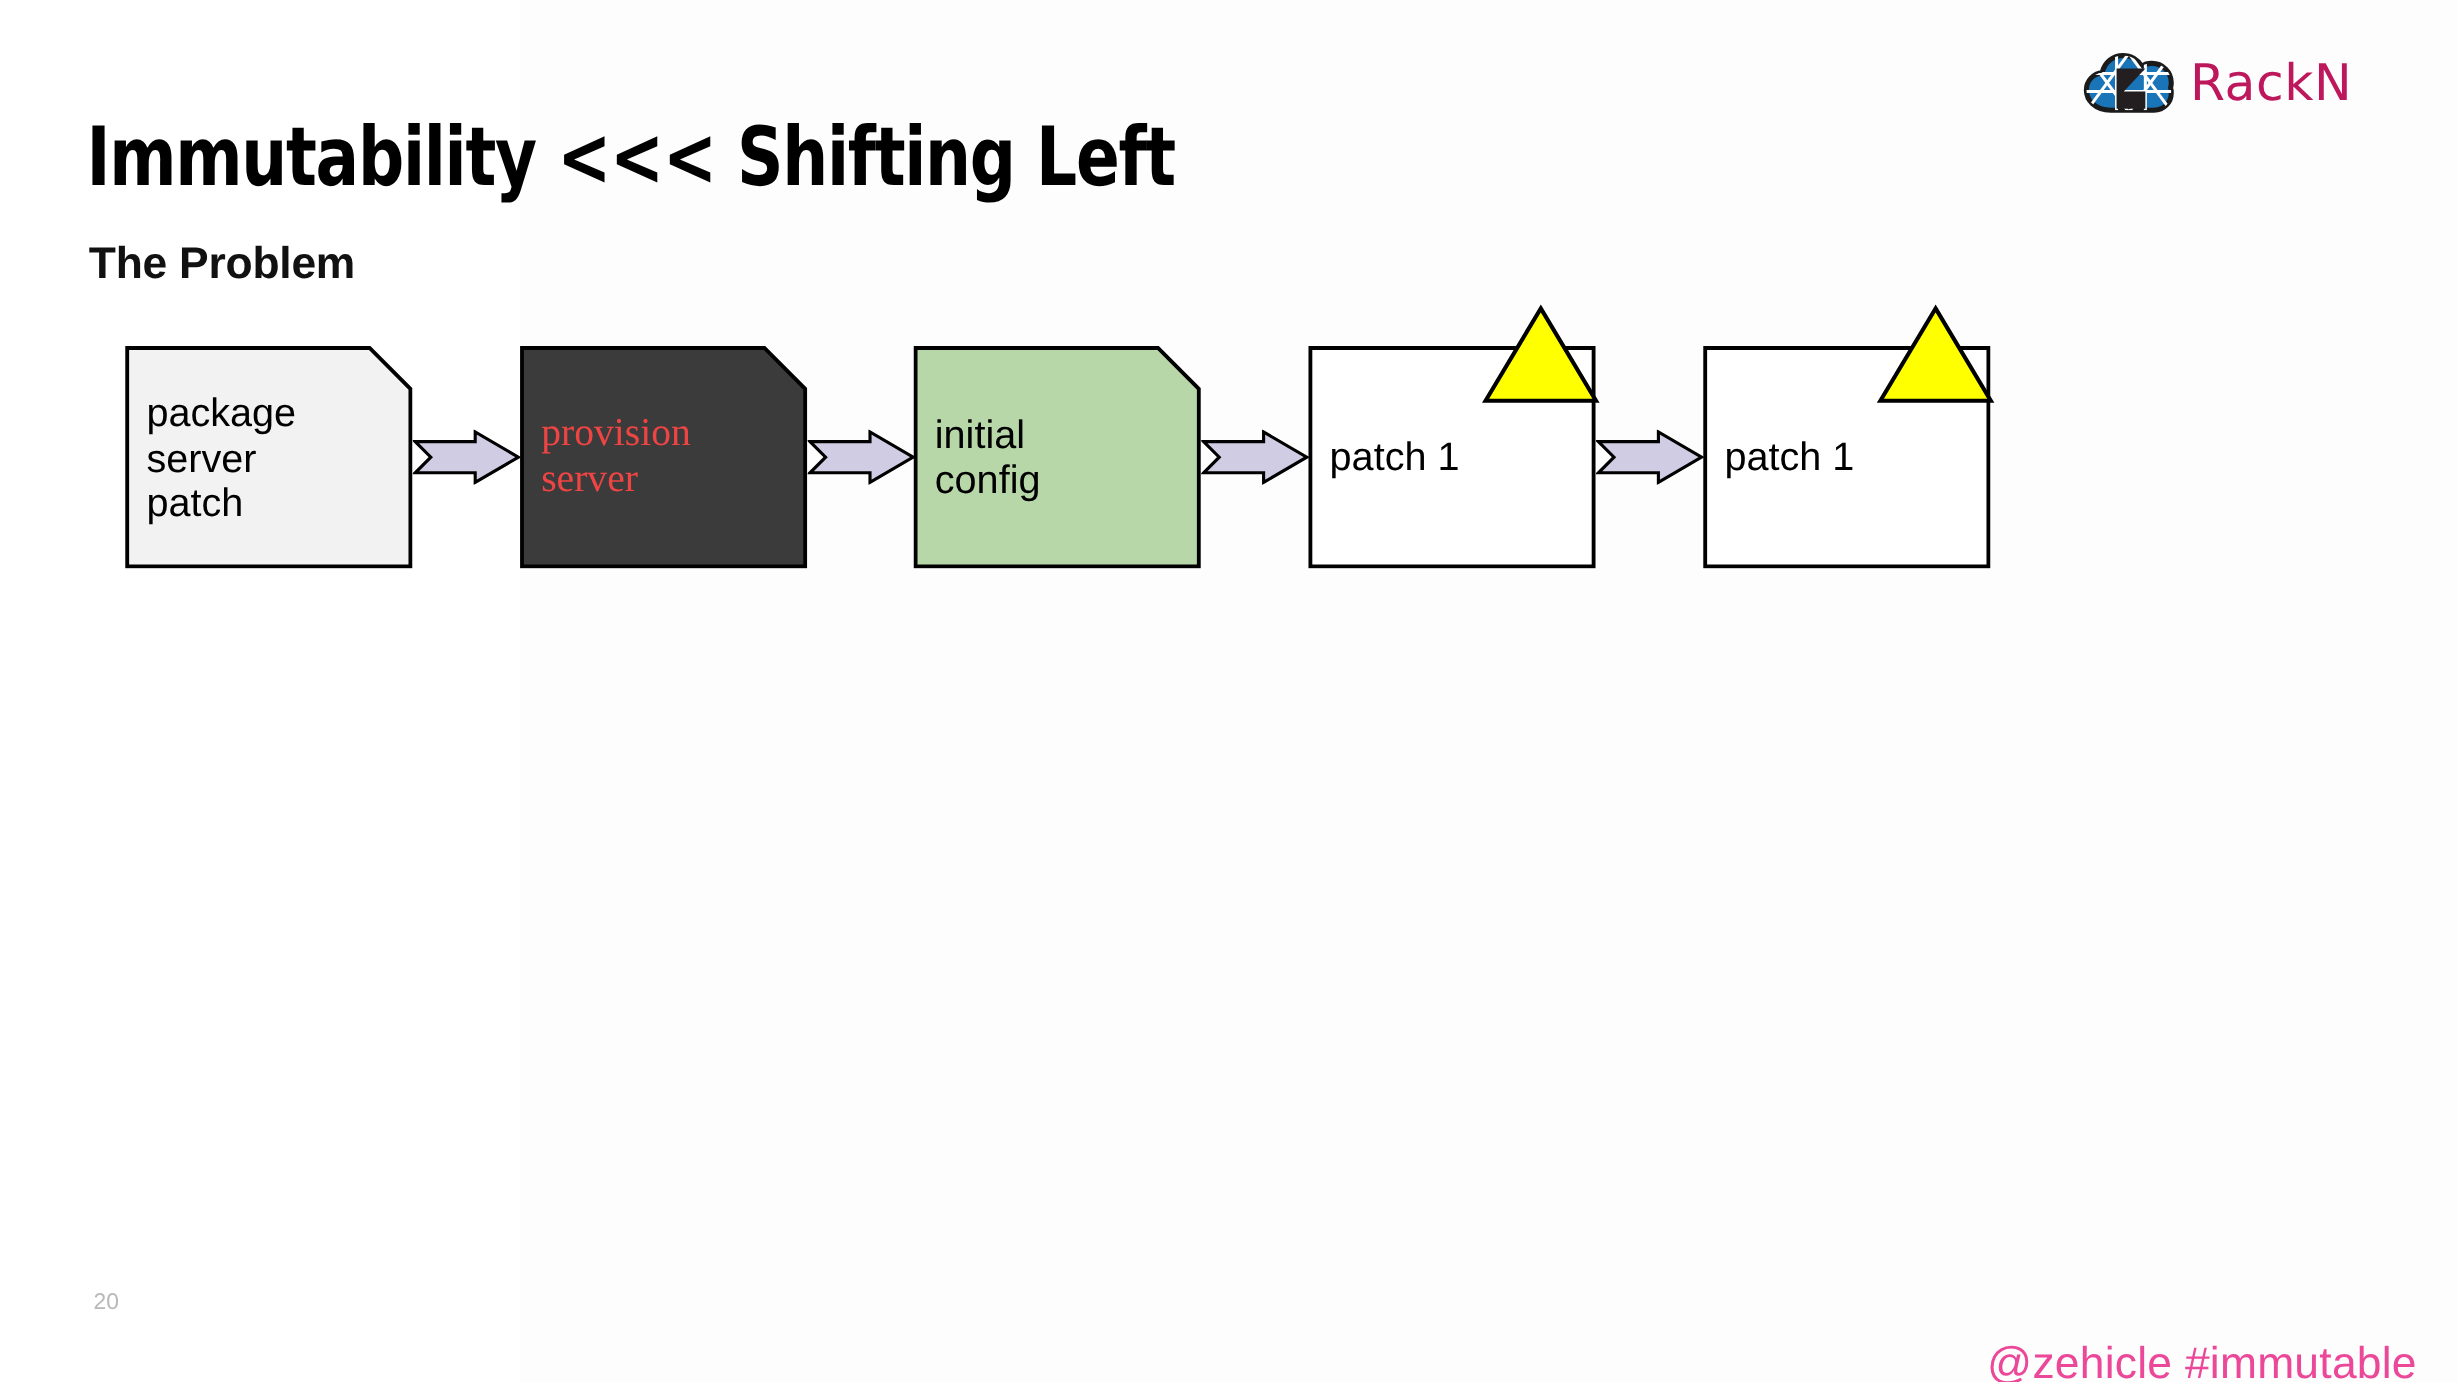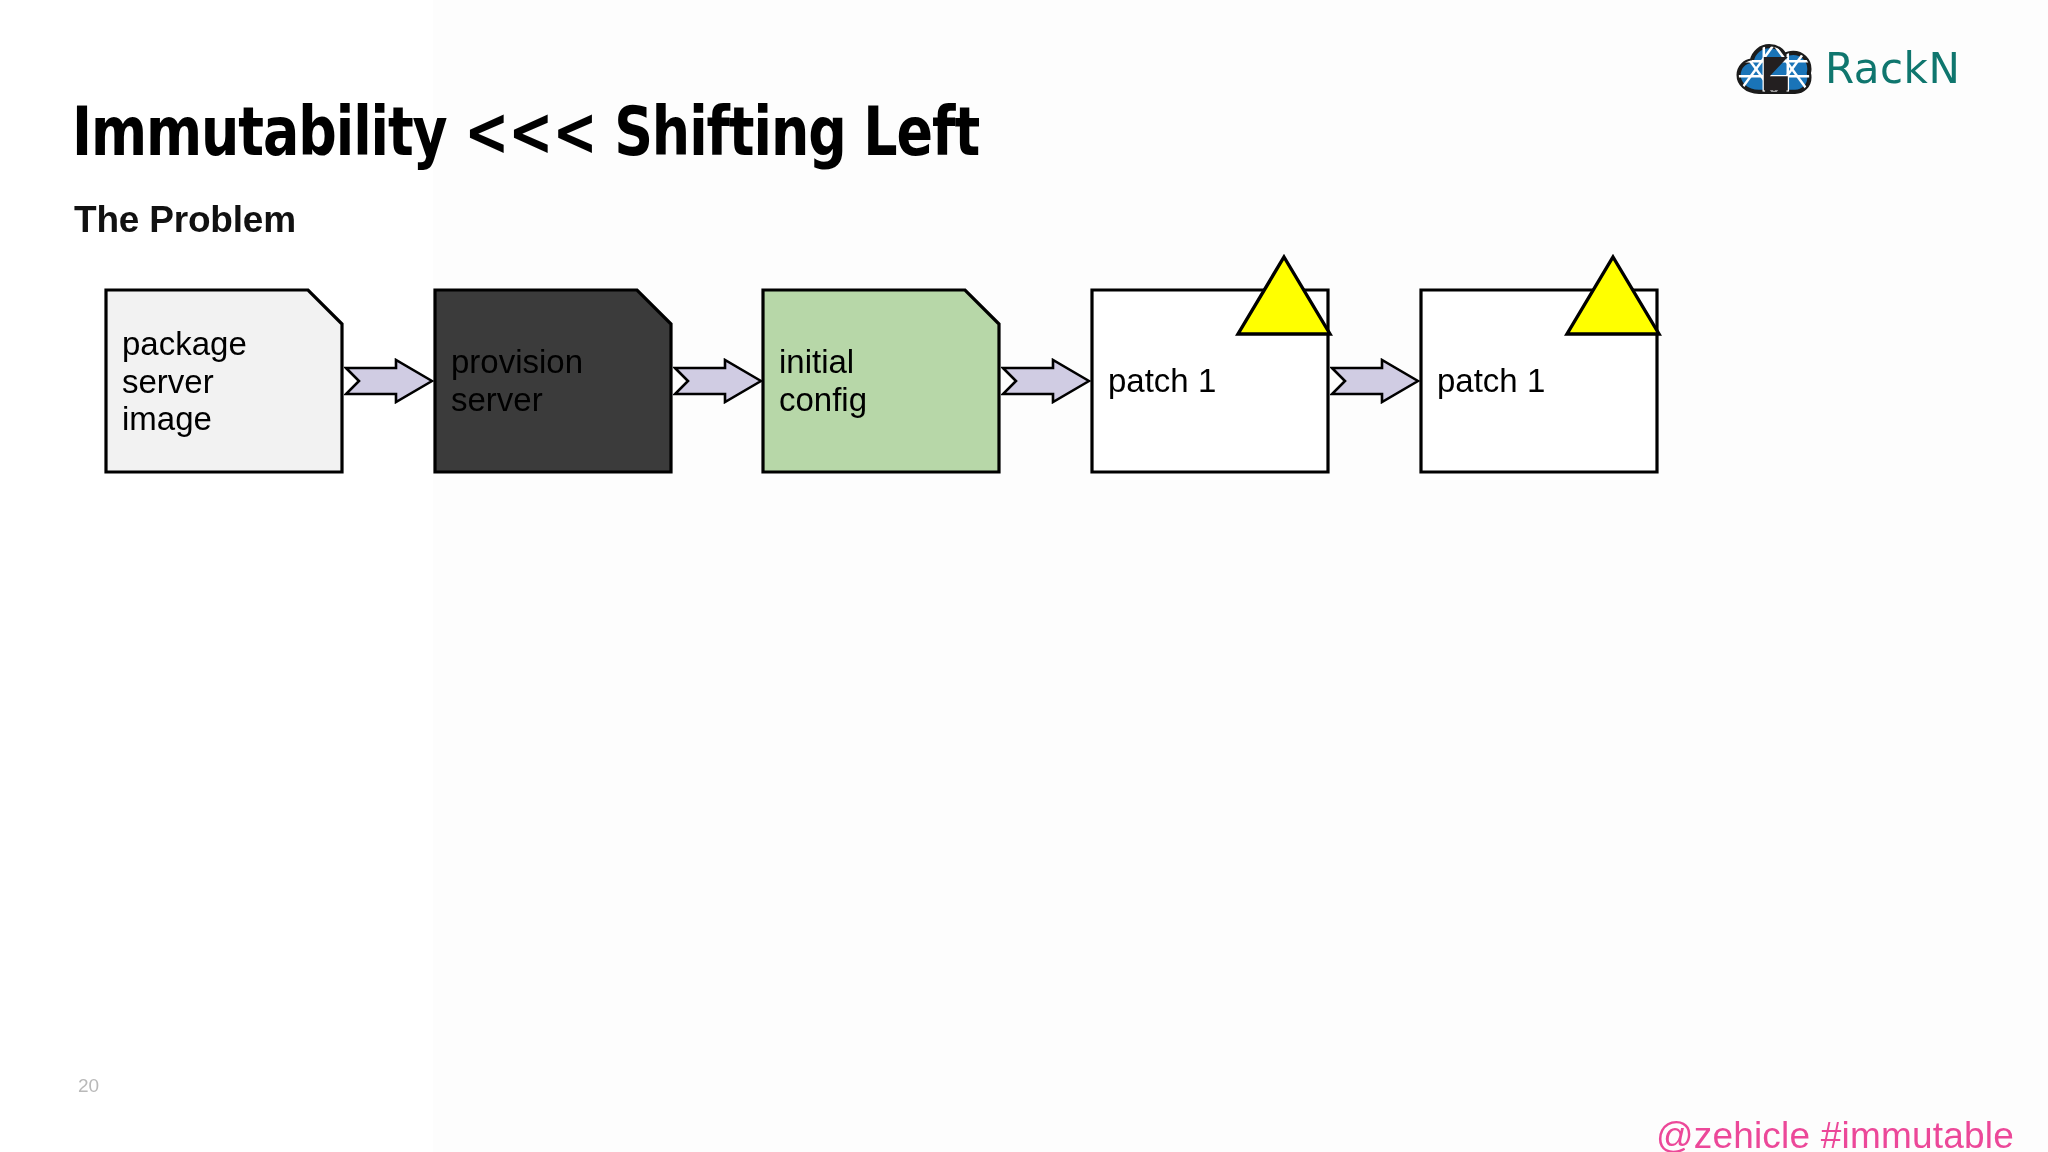--- a/index.html
+++ b/index.html
@@ -61,21 +61,21 @@
     width: 275px;
     height: 66px;
     display: flex;
     align-items: center;
     gap: 12px;
   }
   #logo-mark { width: 78px; height: 60px; flex: 0 0 auto; }
   #logo-wordmark {
     font-size: 42px;
     font-weight: 400;
-    color: #0f766e;
+    color: #be185d;
     letter-spacing: 0.5px;
     font-family: "DejaVu Sans", sans-serif;
     line-height: 1;
   }
 
   
   #flow { position: absolute; left: 0; top: 0; width: 2048px; height: 1152px; }
   .node {
     position: absolute;
     box-sizing: border-box;
@@ -154,27 +154,27 @@
   <span id="logo-wordmark">RackN</span>
 </div>
 
 <div id="flow">
     <div class="node" style="left: 104px; top: 288px; width: 240px; height: 186px;">
       <svg class="shape-svg" viewBox="0 0 240 186" preserveAspectRatio="none">
         <path d="M2,2 L204,2 L238,36 L238,184 L2,184 Z" fill="#f2f2f2" stroke="#000000" stroke-width="3.2" vector-effect="non-scaling-stroke"></path>
       </svg>
       <div class="node-label" style="color: rgb(0, 0, 0); top: 37px;">package
 server
-image</div>
+patch</div>
     </div>
     <div class="node dark" style="left: 433px; top: 288px; width: 240px; height: 186px;">
       <svg class="shape-svg" viewBox="0 0 240 186" preserveAspectRatio="none">
         <path d="M2,2 L204,2 L238,36 L238,184 L2,184 Z" fill="#3b3b3b" stroke="#000000" stroke-width="3.2" vector-effect="non-scaling-stroke"></path>
       </svg>
-      <div class="node-label" style="color: #000000; top: 55px;">provision
+      <div class="node-label" style="color: #ef4444; top: 55px; font-family: Liberation Serif, serif;">provision
 server</div>
     </div>
     <div class="node" style="left: 761px; top: 288px; width: 240px; height: 186px;">
       <svg class="shape-svg" viewBox="0 0 240 186" preserveAspectRatio="none">
         <path d="M2,2 L204,2 L238,36 L238,184 L2,184 Z" fill="#b7d7a8" stroke="#000000" stroke-width="3.2" vector-effect="non-scaling-stroke"></path>
       </svg>
       <div class="node-label" style="color: rgb(0, 0, 0); top: 55px;">initial
 config</div>
     </div>
     <div class="node" style="left: 1090px; top: 288px; width: 240px; height: 186px; border-radius: 27px;">

